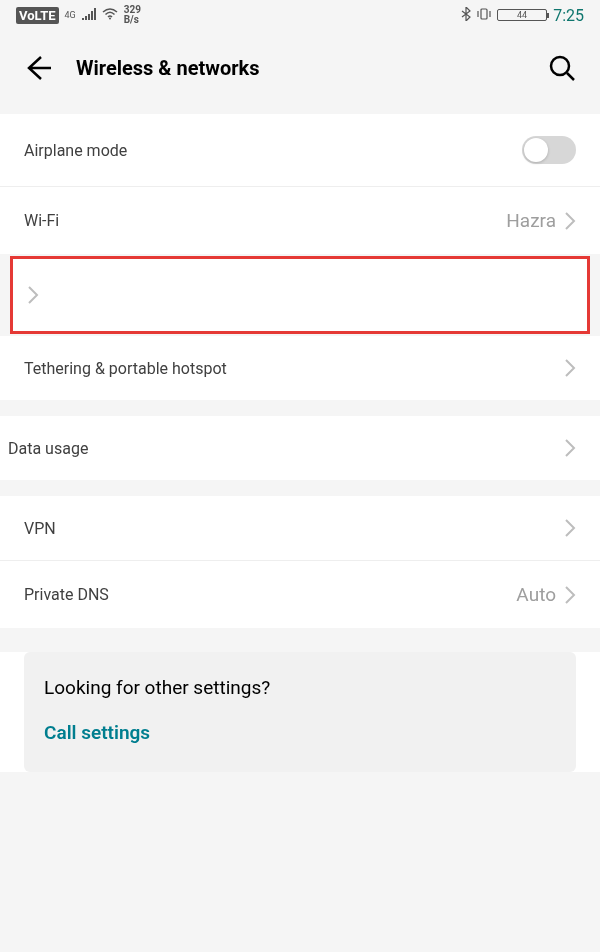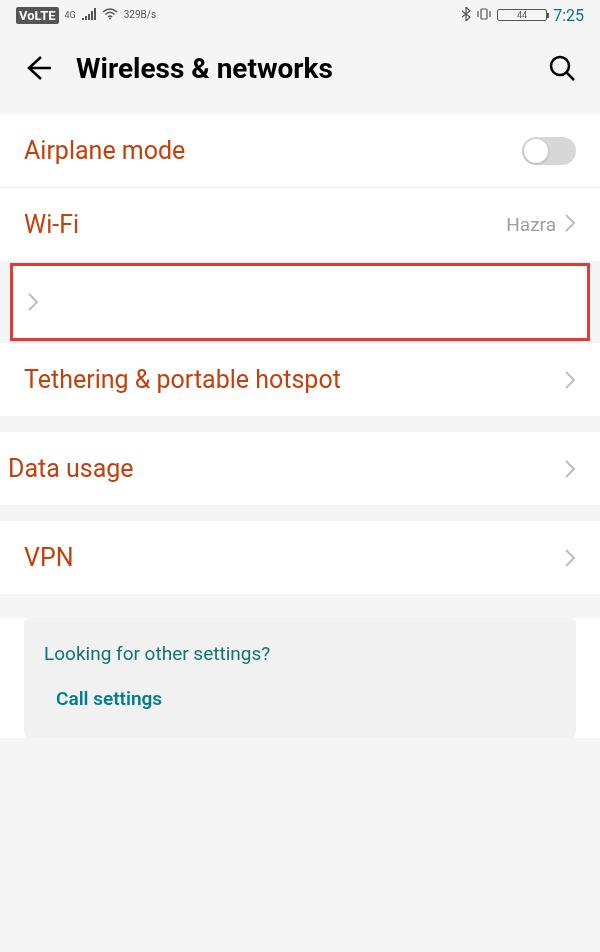--- a/index.html
+++ b/index.html
@@ -20,40 +20,40 @@
       background: #f5f5f5;
       font-size: 13px;
       color: #555;
     }
     .status-left { display: flex; align-items: center; gap: 6px; }
     .status-right { display: flex; align-items: center; gap: 6px; }
     .volte-badge {
       background: #555; color: #fff; font-size: 13px; font-weight: bold;
       padding: 1px 3px; border-radius: 2px;
     }
-    .speed-box { display: flex; flex-direction: row; line-height: 1; font-size: 10px; }
+    .speed-box { display: flex; flex-direction: column; line-height: 1; font-size: 10px; font-weight: bold; }
     .header {
       display: flex; align-items: center; gap: 20px;
       padding: 20px 20px 28px 20px;
       background: #f5f5f5;
     }
     .back-btn { width: 36px; height: 36px; display: flex; align-items: center; justify-content: center; cursor: pointer; }
-    .header-title { font-size: 28px; font-weight: 700; flex: 1; }
+    .header-title { font-size: 20px; font-weight: 700; flex: 1; }
     .search-btn { width: 36px; height: 36px; display: flex; align-items: center; justify-content: center; cursor: pointer; }
     .section { background: #fff; }
     .row {
       display: flex; align-items: center; justify-content: space-between;
       padding: 22px 24px;
       border-bottom: 1px solid #eee;
       cursor: pointer;
     }
     .row:last-child { border-bottom: none; }
-    .row-label { font-size: 25px; color: #c2410c; }
+    .row-label { font-size: 16px; color: #404040; }
     .row-value { font-size: 19px; color: #9e9e9e; margin-right: 8px; }
-    .row-right { display: flex; align-items: flex-start; }
+    .row-right { display: flex; align-items: center; }
     .chevron { color: #bdbdbd; }
     .toggle {
       width: 54px; height: 28px; background: #d7d7d7; border-radius: 14px;
       position: relative; cursor: pointer;
     }
     .toggle-knob {
       width: 24px; height: 24px; background: #fff; border-radius: 50%;
       position: absolute; top: 2px; left: 2px;
       box-shadow: 0 1px 3px rgba(0,0,0,0.2);
     }
@@ -62,22 +62,22 @@
       border: 3px solid #e53935;
       margin: 2px 10px;
     }
     .highlight-box .row { border-bottom: none; padding: 26px 14px; }
     .footer-card {
       margin: 24px 24px 0 24px;
       background: #f1f1f1;
       border-radius: 6px;
       padding: 24px 20px 28px 20px;
     }
-    .footer-question { font-size: 19px; color: #0f766e; margin-bottom: 22px; }
-    .footer-link { font-size: 19px; color: #007e8f; font-weight: 600; cursor: pointer; margin-left: 12px; }
+    .footer-question { font-size: 19px; color: #000000; margin-bottom: 22px; }
+    .footer-link { font-size: 19px; color: #007e8f; font-weight: 600; cursor: pointer; }
   </style>
 </head>
 <body>
 
 <div class="status-bar">
   <div class="status-left">
     <span class="volte-badge">VoLTE</span>
     <span style="font-size:9px;">4G</span>
     <span>
       <svg width="14" height="12" viewBox="0 0 14 12">
@@ -178,20 +178,29 @@
 
 <div class="gap"></div>
 
 <div class="section">
   <div class="row">
     <span class="row-label">VPN</span>
     <svg class="chevron" width="12" height="20" viewBox="0 0 12 20">
         <path fill="none" stroke="#bdbdbd" stroke-width="2" d="M2 2 L10 10 L2 18"></path>
       </svg>
   </div>
+  <div class="row" style="border-bottom:none;">
+    <span class="row-label">Private DNS</span>
+    <div class="row-right">
+      <span class="row-value">Auto</span>
+      <svg class="chevron" width="12" height="20" viewBox="0 0 12 20">
+          <path fill="none" stroke="#bdbdbd" stroke-width="2" d="M2 2 L10 10 L2 18"></path>
+        </svg>
+    </div>
+  </div>
 </div>
 
 <div style="background:#fff;">
 <div class="footer-card">
   <div class="footer-question">Looking for other settings?</div>
   <div class="footer-link">Call settings</div>
 </div>
 </div>
 
 </body></html>

